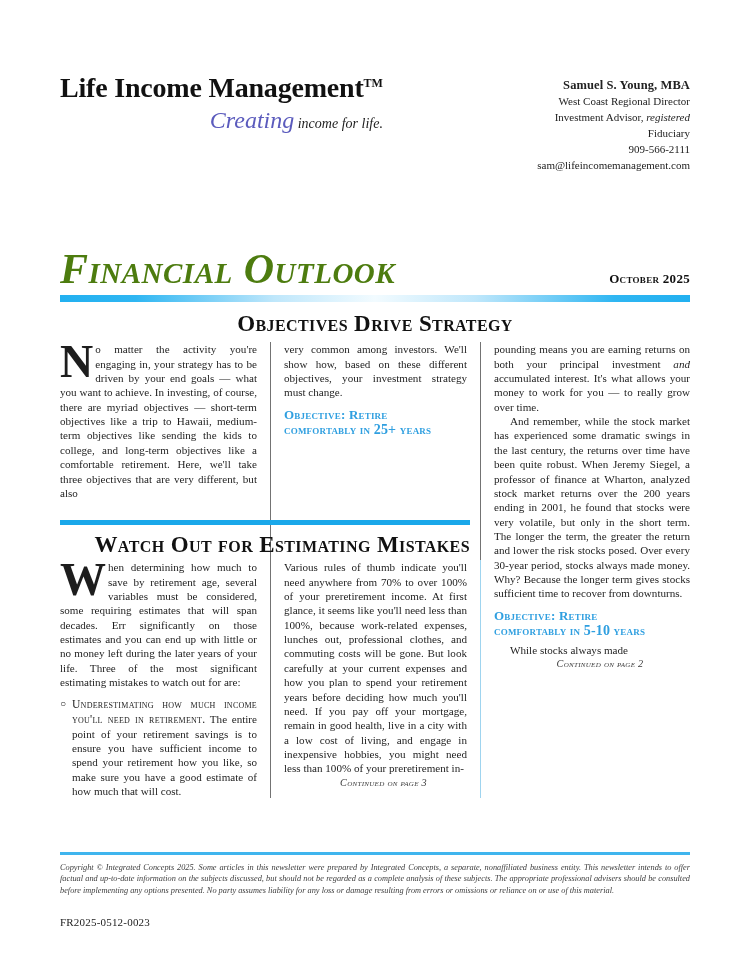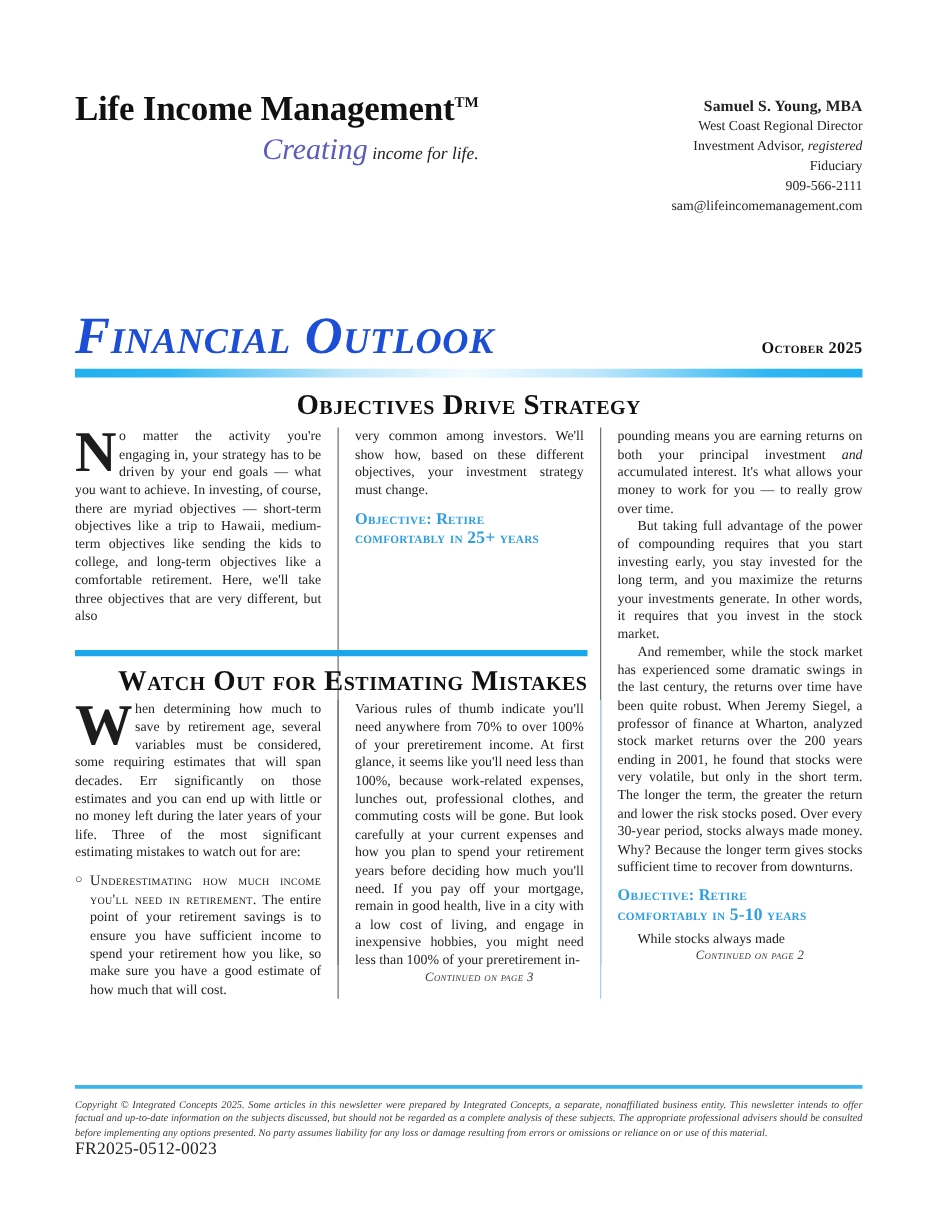--- a/index.html
+++ b/index.html
@@ -90,21 +90,21 @@
     justify-content: space-between;
     margin-top: 72px;
   }
   .pub-title {
     font-family: "Liberation Serif", "DejaVu Serif", serif;
     font-style: italic;
     font-weight: bold;
     font-size: 42px;
     line-height: 1;
     letter-spacing: 0.5px;
-    color: #1d4ed8;
+    color: #4d7c0f;
     font-variant: small-caps;
     text-transform: none;
   }
   .pub-date {
     font-size: 13px;
     font-weight: bold;
     letter-spacing: 0.3px;
     color: #111;
     font-variant: small-caps;
     padding-bottom: 3px;
@@ -229,21 +229,22 @@
   }
   .disclaimer {
     margin-top: 7px;
     font-style: italic;
     font-size: 8.3px;
     line-height: 1.38;
     text-align: justify;
     color: #3c3c3c;
   }
   .docid {
-    font-size: 14px;
+    margin-top: 20px;
+    font-size: 11px;
     color: #222;
     letter-spacing: 0.2px;
   }
 </style>
 </head>
 <body>
 
 <div class="page">
 
   <div class="masthead">
@@ -286,21 +287,20 @@
       <div class="col">
         <p class="noindent">very common among investors. We'll show how, based on these different objectives, your investment strategy must change.</p>
         <div class="subhead">
           <div>Objective: Retire</div>
           <div><span>comfortably in </span><span class="num">25+</span><span> years</span></div>
         </div>
       </div>
 
       <div class="col">
         <p class="noindent"><span>pounding means you are earning returns on both your principal investment </span><em>and</em><span> accumulated interest. It's what allows your money to work for you — to really grow over time.</span></p>
-        <p>But taking full advantage of the power of compounding requires that you start investing early, you stay invested for the long term, and you maximize the returns your investments generate. In other words, it requires that you invest in the stock market.</p>
         <p>And remember, while the stock market has experienced some dramatic swings in the last century, the returns over time have been quite robust. When Jeremy Siegel, a professor of finance at Wharton, analyzed stock market returns over the 200 years ending in 2001, he found that stocks were very volatile, but only in the short term. The longer the term, the greater the return and lower the risk stocks posed. Over every 30-year period, stocks always made money. Why? Because the longer term gives stocks sufficient time to recover from downturns.</p>
         <div class="subhead">
           <div>Objective: Retire</div>
           <div><span>comfortably in </span><span class="num">5-10</span><span> years</span></div>
         </div>
         <p>While stocks always made</p>
         <p class="continued">Continued on page 2</p>
       </div>
 
     </div>

